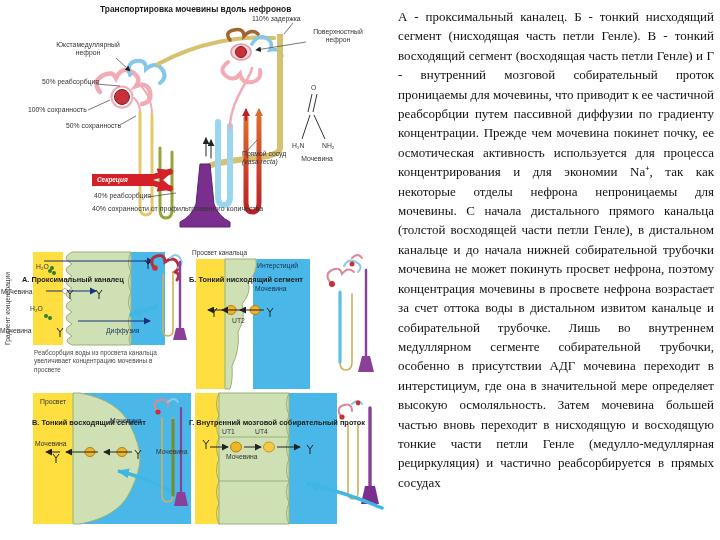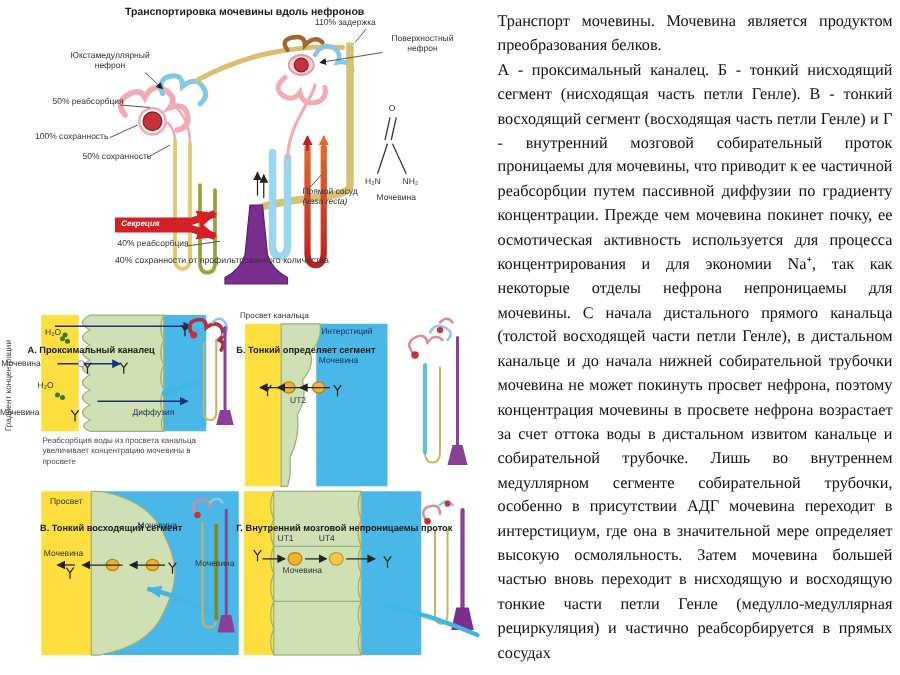--- a/index.html
+++ b/index.html
@@ -244,36 +244,35 @@
     <div class="lbl c" style="left:294px;top:155px;width:46px;">Мочевина</div>
 
     <div class="ptitle" style="left:22px;top:239px;width:170px;">А.  Проксимальный каналец</div>
     <div class="lbl" style="left:36px;top:263px;width:24px;">H₂O</div>
     <div class="lbl" style="left:1px;top:288px;width:34px;">Мочевина</div>
     <div class="lbl" style="left:30px;top:305px;width:24px;">H₂O</div>
     <div class="lbl" style="left:0px;top:327px;width:34px;">Мочевина</div>
     <div class="lbl" style="left:106px;top:327px;width:56px;color:#163050;">Диффузия</div>
     <div class="cap" style="left:34px;top:349px;width:128px;">Реабсорбция воды из просвета канальца увеличивает концентрацию мочевины в просвете</div>
 
-    <div class="ptitle" style="left:189px;top:239px;width:200px;">Б.  Тонкий определяет сегмент</div>
+    <div class="ptitle" style="left:189px;top:239px;width:200px;">Б.  Тонкий нисходящий сегмент</div>
     <div class="lbl" style="left:192px;top:249px;width:80px;font-size:6.5px;">Просвет канальца</div>
     <div class="lbl" style="left:257px;top:262px;width:56px;color:#163050;">Интерстиций</div>
     <div class="lbl" style="left:255px;top:285px;width:44px;color:#163050;">Мочевина</div>
     <div class="lbl" style="left:232px;top:317px;width:24px;">UT2</div>
 
     <div class="ptitle" style="left:32px;top:382px;width:180px;">В.  Тонкий восходящий сегмент</div>
     <div class="lbl" style="left:40px;top:398px;width:40px;">Просвет</div>
     <div class="lbl" style="left:110px;top:417px;width:44px;color:#163050;">Мочевина</div>
     <div class="lbl" style="left:35px;top:440px;width:44px;">Мочевина</div>
 
-    <div class="ptitle" style="left:189px;top:382px;width:208px;">Г.  Внутренний мозговой непроницаемы проток</div>
+    <div class="ptitle" style="left:189px;top:382px;width:208px;">Г.  Внутренний мозговой собирательный проток</div>
     <div class="lbl" style="left:156px;top:448px;width:44px;">Мочевина</div>
     <div class="lbl" style="left:222px;top:428px;width:24px;">UT1</div>
     <div class="lbl" style="left:255px;top:428px;width:24px;">UT4</div>
     <div class="lbl" style="left:226px;top:453px;width:44px;">Мочевина</div>
   </div>
 
   <div class="textcol">
-    <p>Транспорт мочевины. Мочевина является продуктом преобразования белков.</p>
     <p>А - проксимальный каналец. Б - тонкий нисходящий сегмент (нисходящая часть петли Генле). В - тонкий восходящий сегмент (восходящая часть петли Генле) и Г - внутренний мозговой собирательный проток проницаемы для мочевины, что приводит к ее частичной реабсорбции путем пассивной диффузии по градиенту концентрации. Прежде чем мочевина покинет почку, ее осмотическая активность используется для процесса концентрирования и для экономии Na⁺, так как некоторые отделы нефрона непроницаемы для мочевины. С начала дистального прямого канальца (толстой восходящей части петли Генле), в дистальном канальце и до начала нижней собирательной трубочки мочевина не может покинуть просвет нефрона, поэтому концентрация мочевины в просвете нефрона возрастает за счет оттока воды в дистальном извитом канальце и собирательной трубочке. Лишь во внутреннем медуллярном сегменте собирательной трубочки, особенно в присутствии АДГ мочевина переходит в интерстициум, где она в значительной мере определяет высокую осмоляльность. Затем мочевина большей частью вновь переходит в нисходящую и восходящую тонкие части петли Генле (медулло-медуллярная рециркуляция) и частично реабсорбируется в прямых сосудах</p>
   </div>
 
 </div>
 
 </body></html>

